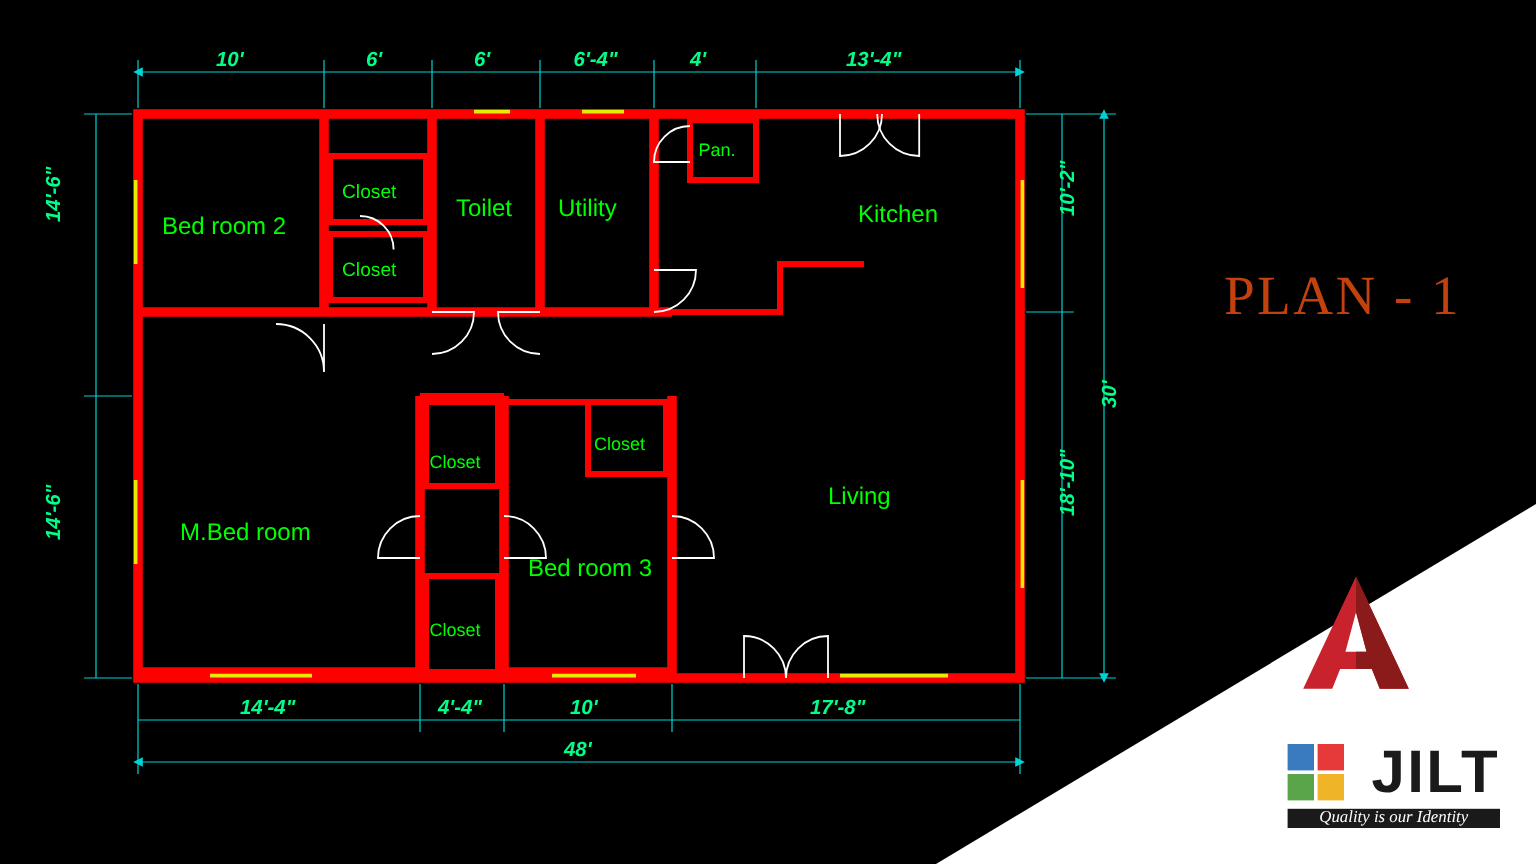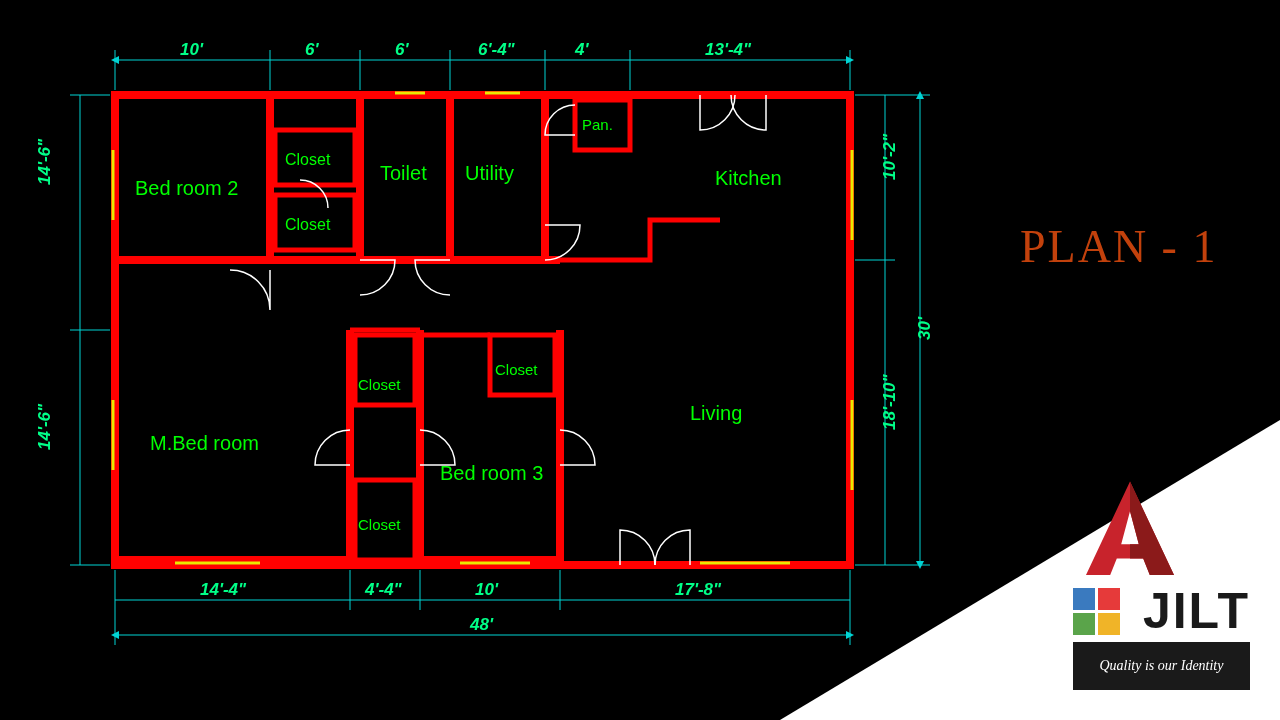--- a/index.html
+++ b/index.html
@@ -4,21 +4,21 @@
 <style>
 body{margin:0;background:#000;width:1280px;height:720px;overflow:hidden;font-family:Arial,sans-serif;position:relative}
 #plan{position:absolute;left:0;top:0}
 .title{position:absolute;color:#c2410c;font-family:"Times New Roman",serif;font-size:46px;letter-spacing:2px}
 .wt{position:absolute;bottom:0;right:0;width:0;height:0;border-style:solid;border-width:0 0 300px 500px;border-color:transparent transparent #fff transparent}
 .logo-jilt{position:absolute;right:30px;bottom:30px;text-align:center}
 .jilt-row{display:flex;align-items:center;gap:23px}
 .sq{display:grid;grid-template-columns:22px 22px;grid-template-rows:22px 22px;gap:3px}
 .sq div{width:22px;height:22px}
 .jilt-txt{font-size:50px;font-weight:bold;color:#1a1a1a;letter-spacing:2px;font-family:Arial,sans-serif}
-.tag{background:#1a1a1a;color:#fff;font-style:italic;font-size:14px;padding:16px 12px;margin-top:2px;font-family:"Times New Roman",serif}
+.tag{background:#1a1a1a;color:#fff;font-style:italic;font-size:14px;padding:0 12px;margin-top:2px;font-family:"Times New Roman",serif}
 .ac-logo{position:absolute;right:95px;bottom:130px}
 </style>
 </head>
 <body>
 
 <svg id="plan" width="960" height="720" viewBox="0 0 960 720">
   <defs>
     <marker id="ah" markerWidth="8" markerHeight="8" refX="4" refY="4" orient="auto">
         <path d="M0,4 L8,0 L8,8 Z" fill="#00d4d4"></path>
       </marker>

